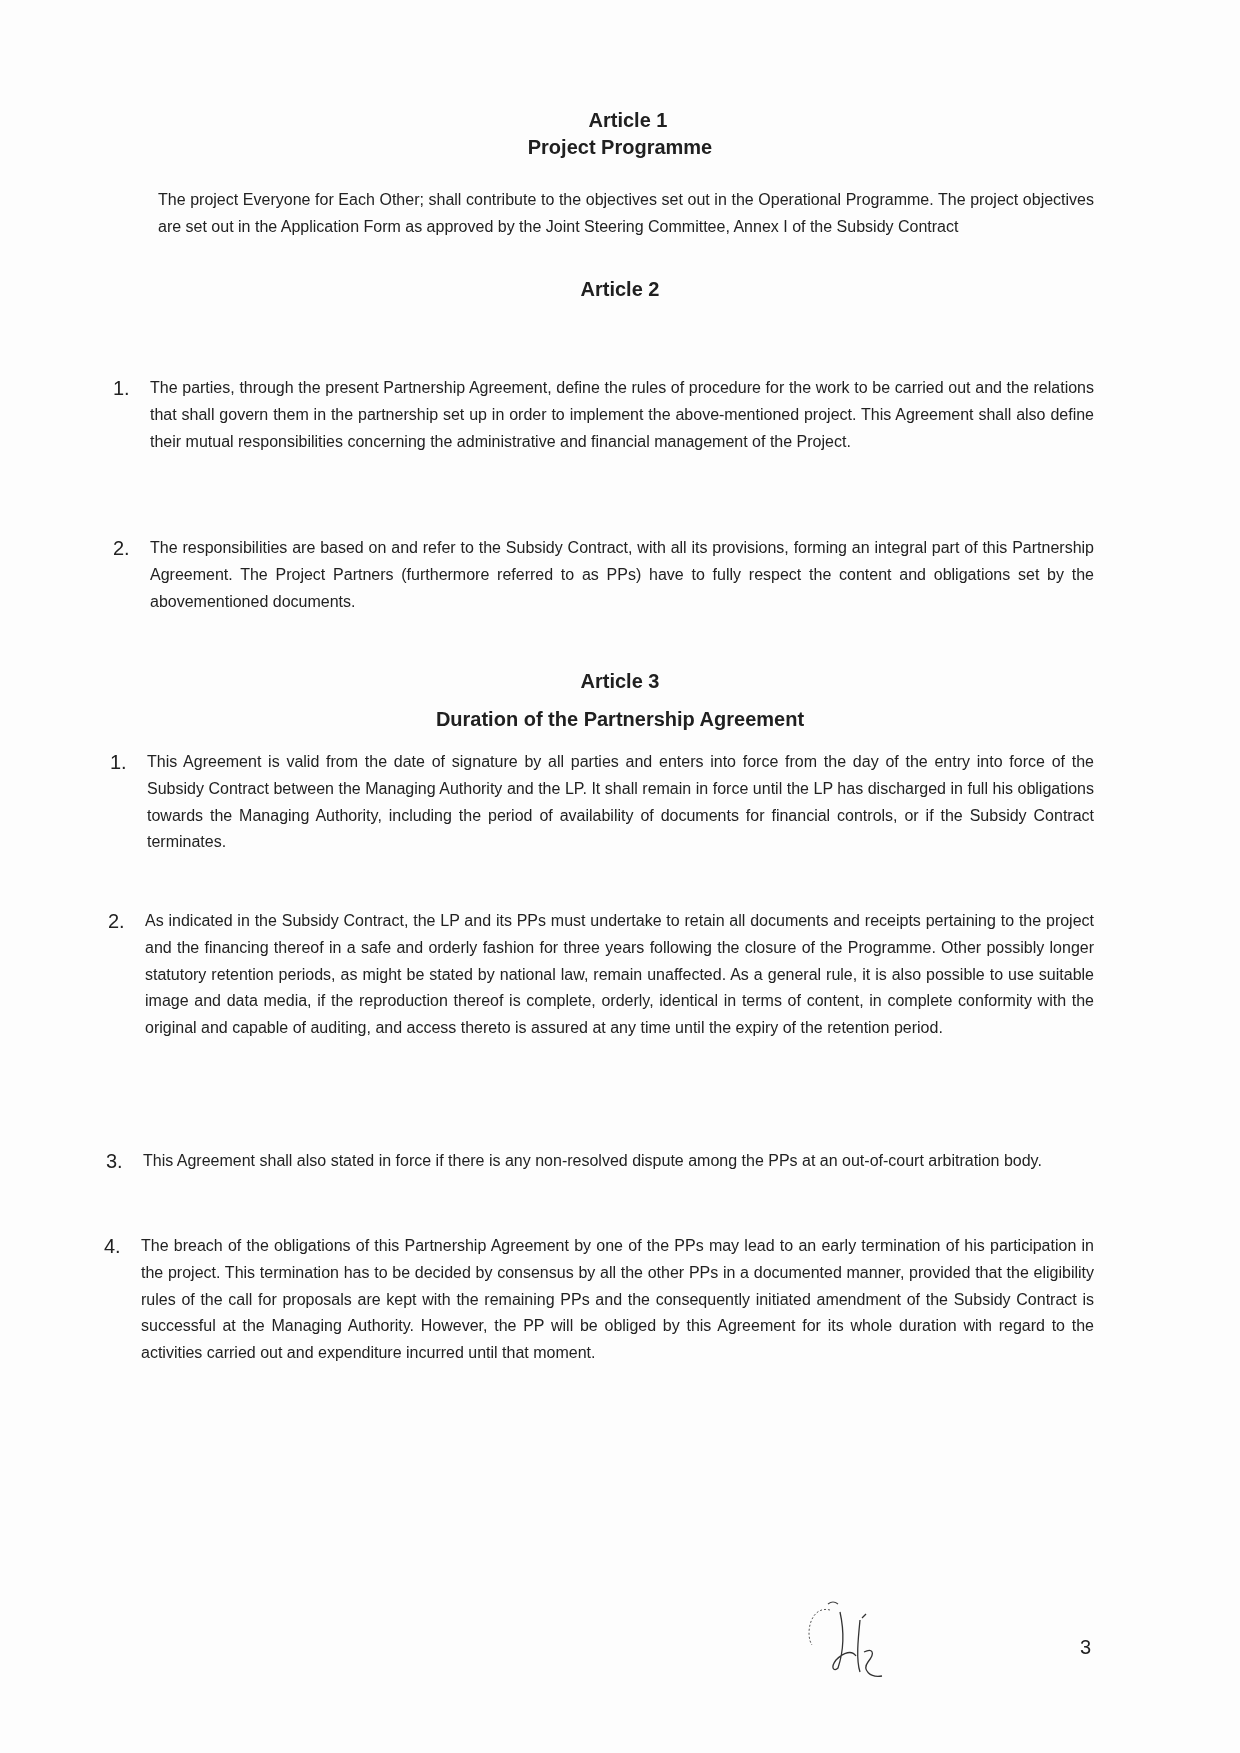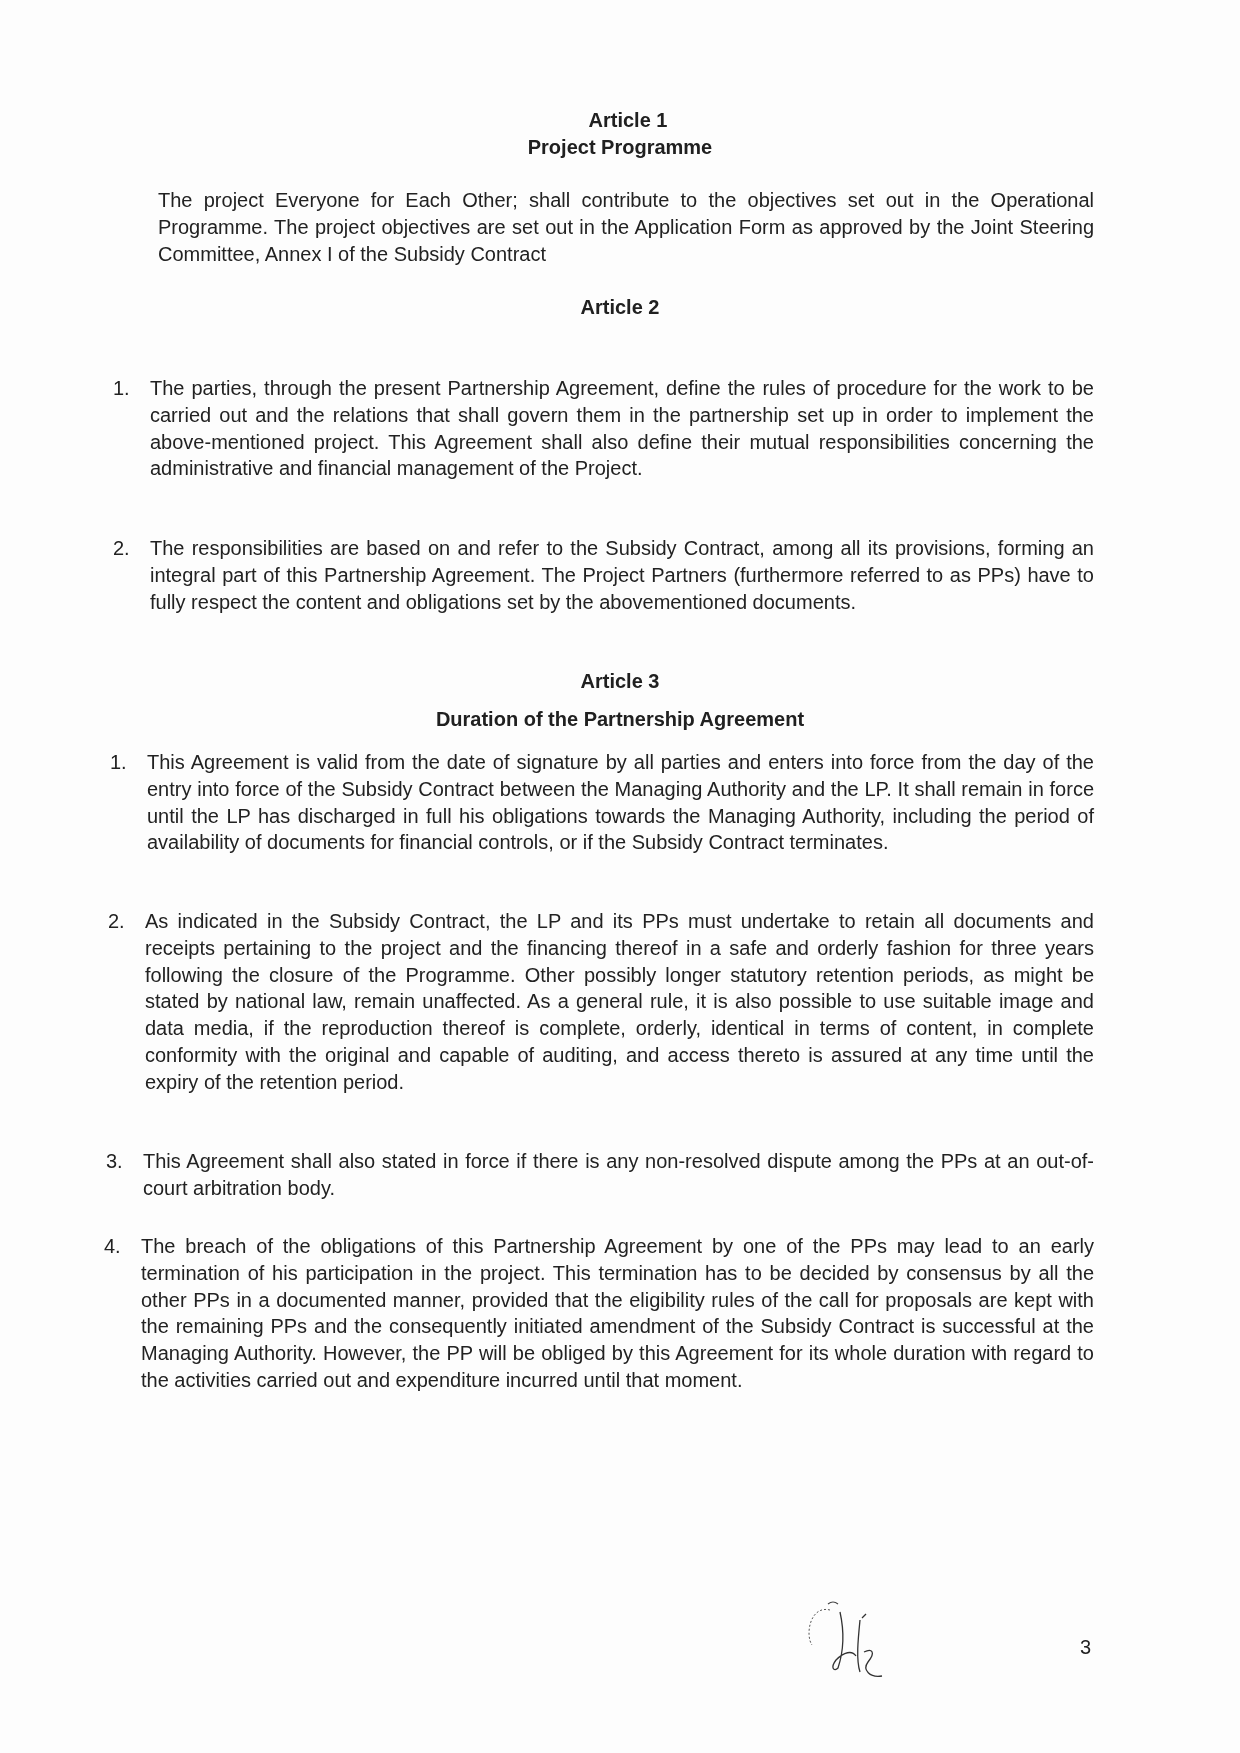--- a/index.html
+++ b/index.html
@@ -1,44 +1,44 @@
 <!DOCTYPE html>
 <html><head>
 <meta charset="utf-8">
 <style>
   html, body { margin: 0; padding: 0; background: #ffffff; }
   body { width: 1240px; height: 1753px; position: relative; overflow: hidden;
          font-family: "Liberation Sans", sans-serif; color: #1a1a1a; }
   .page { position: absolute; left: 0; top: 0; width: 1240px; height: 1753px; background: #fdfdfd; }
   .heading { position: absolute; left: 0; width: 1240px; text-align: center;
              font-weight: bold; font-size: 20px; line-height: 27px; color: #202020; }
-  .para { position: absolute; font-size: 20px; line-height: 26.8px; text-align: justify;
+  .para { position: absolute; font-size: 16px; line-height: 26.8px; text-align: justify;
           text-align-last: left; color: #222; }
   .num { position: absolute; font-size: 20px; line-height: 26.8px; color: #222; }
   .sig { position: absolute; left: 800px; top: 1590px; width: 100px; height: 90px; }
   .pagenum { position: absolute; left: 1080px; top: 1636px; font-size: 20px; color: #222; }
   .stamp { position: absolute; left: 1040px; top: 1595px; width: 120px; height: 70px; opacity: 0.15;
            font-size: 9px; line-height: 12px; color: #888; }
 </style>
 </head>
 <body>
 
 <div class="page">
 
   <div class="heading" style="top:107px;padding-left:8px;">Article 1</div>
   <div class="heading" style="top:134px;">Project Programme</div>
   <div class="para" style="left:158px; top:187px; width:936px;">The project Everyone for Each Other; shall contribute to the objectives set out in the Operational Programme. The project objectives are set out in the Application Form as approved by the Joint Steering Committee, Annex I of the Subsidy Contract</div>
 
-  <div class="heading" style="top:294px;">Article 2</div>
+  <div class="heading" style="top:276px;">Article 2</div>
 
   <div class="num" style="left:113px; top:375px;">1.</div>
   <div class="para" style="left:150px; top:375px; width:944px;">The parties, through the present Partnership Agreement, define the rules of procedure for the work to be carried out and the relations that shall govern them in the partnership set up in order to implement the above-mentioned project. This Agreement shall also define their mutual responsibilities concerning the administrative and financial management of the Project.</div>
 
   <div class="num" style="left:113px; top:535px;">2.</div>
-  <div class="para" style="left:150px; top:535px; width:944px;">The responsibilities are based on and refer to the Subsidy Contract, among all its provisions, forming an integral part of this Partnership Agreement. The Project Partners (furthermore referred to as PPs) have to fully respect the content and obligations set by the abovementioned documents.</div>
+  <div class="para" style="left:150px; top:535px; width:944px;">The responsibilities are based on and refer to the Subsidy Contract, with all its provisions, forming an integral part of this Partnership Agreement. The Project Partners (furthermore referred to as PPs) have to fully respect the content and obligations set by the abovementioned documents.</div>
 
   <div class="heading" style="top:668px;">Article 3</div>
   <div class="heading" style="top:706px;">Duration of the Partnership Agreement</div>
 
   <div class="num" style="left:110px; top:749px;">1.</div>
   <div class="para" style="left:147px; top:749px; width:947px;">This Agreement is valid from the date of signature by all parties and enters into force from the day of the entry into force of the Subsidy Contract between the Managing Authority and the LP. It shall remain in force until the LP has discharged in full his obligations towards the Managing Authority, including the period of availability of documents for financial controls, or if the Subsidy Contract terminates.</div>
 
   <div class="num" style="left:108px; top:908px;">2.</div>
   <div class="para" style="left:145px; top:908px; width:949px;">As indicated in the Subsidy Contract, the LP and its PPs must undertake to retain all documents and receipts pertaining to the project and the financing thereof in a safe and orderly fashion for three years following the closure of the Programme. Other possibly longer statutory retention periods, as might be stated by national law, remain unaffected. As a general rule, it is also possible to use suitable image and data media, if the reproduction thereof is complete, orderly, identical in terms of content, in complete conformity with the original and capable of auditing, and access thereto is assured at any time until the expiry of the retention period.</div>
 

